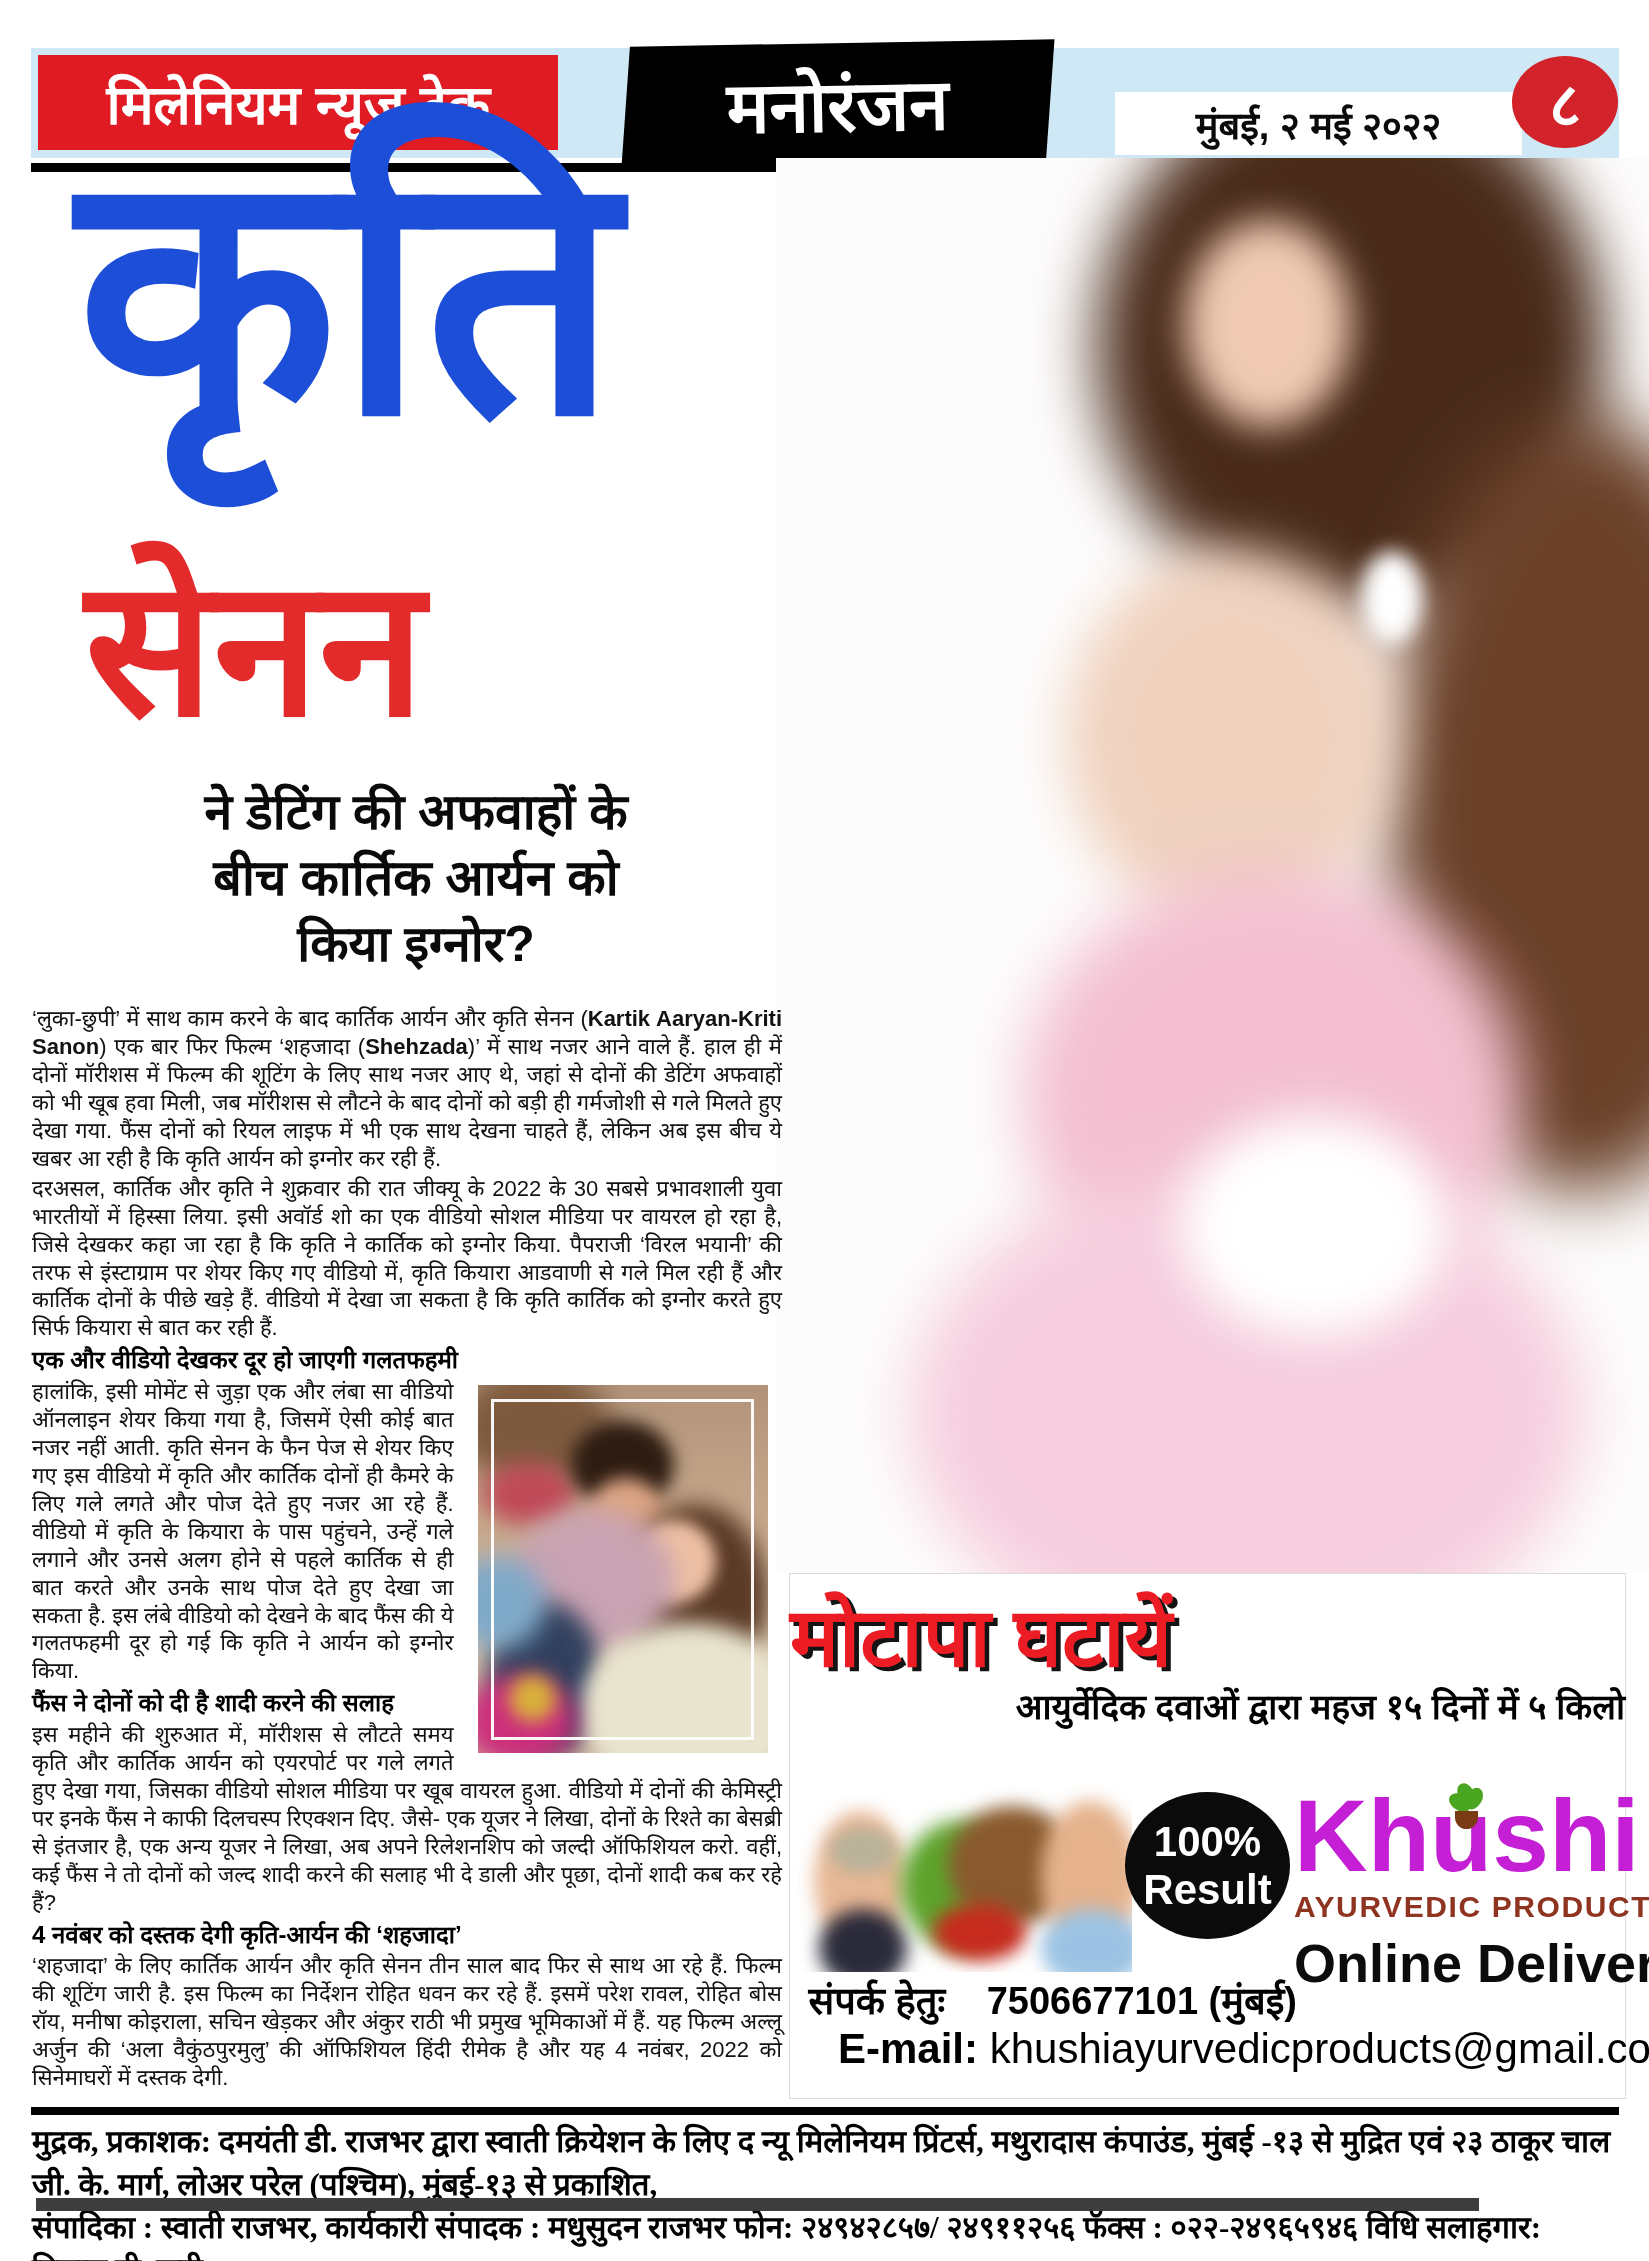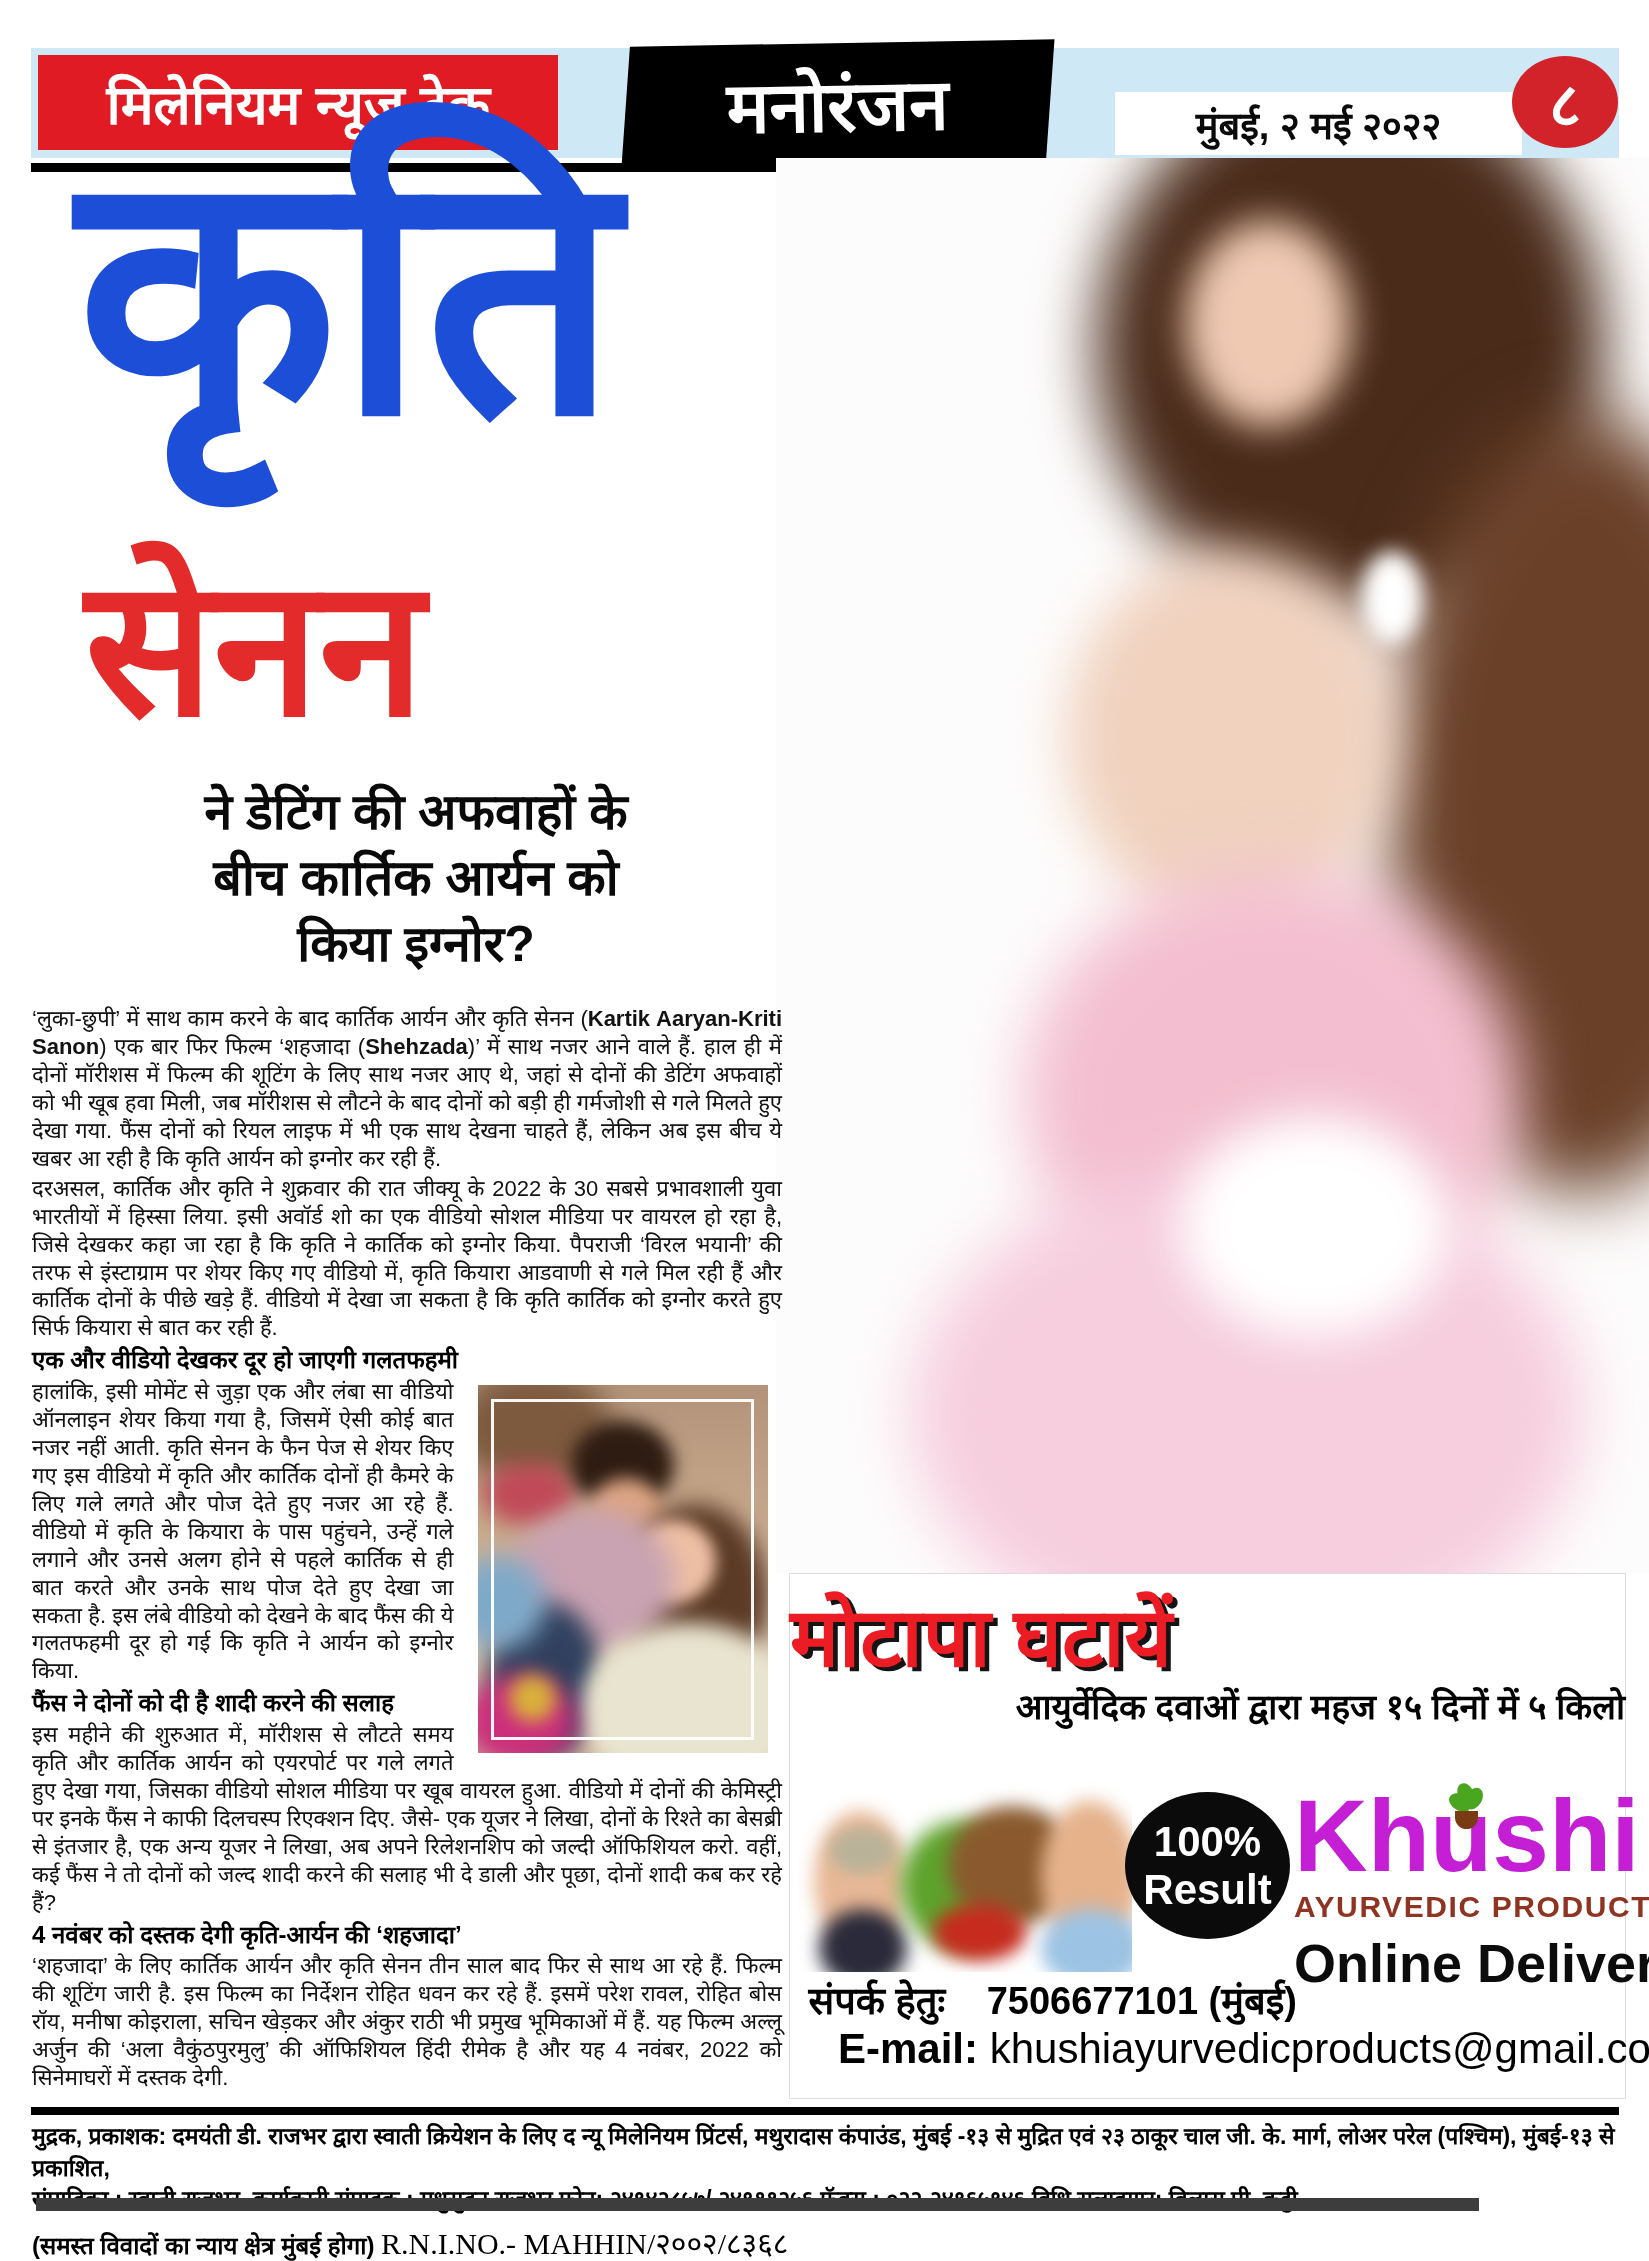--- a/index.html
+++ b/index.html
@@ -87,21 +87,21 @@
   .plant-icon .cup{position:absolute;left:5.2px;top:28px;width:23px;height:17.6px;background:#7a3b14;border-radius:0 0 11.4px 11.4px;}
   .ad-brand-sub{font-size:30px;font-weight:700;color:#8e3420;letter-spacing:1.6px;margin-top:3.1px;white-space:nowrap;}
   .ad-delivery{font-size:54px;font-weight:800;color:#0c0c0c;margin-top:8.3px;white-space:nowrap;}
   .ad-contact{left:18.6px;top:399px;font-size:38px;font-weight:800;color:#000;white-space:nowrap;}
   .ad-contact .ph{margin-left:31px;}
   .ad-email{left:48px;top:451px;font-size:42px;color:#000;white-space:nowrap;}
   .ad-email .lbl{font-weight:800;}
   
   .foot-rule{left:31px;top:2107px;width:1588px;height:7.8px;background:#000;}
   .footer{left:32px;top:2121px;width:1587px;color:#000;}
-  .footer .f1,.footer .f2{font-size:23px;line-height:1.38;font-weight:600;}
+  .footer .f1,.footer .f2{font-size:31px;line-height:1.38;font-weight:600;font-family:Liberation Serif, serif;}
   .footer .f3{font-size:24px;font-weight:600;margin-top:6px;}
   .footer .rni{font-family:"Liberation Serif","DejaVu Serif",serif;font-size:30px;font-weight:400;}
   .bottom-bar{left:36px;top:2198px;width:1443px;height:13px;background:#3d3d3d;}
 </style>
 </head>
 <body>
 
 <div class="abs masthead">
   <div class="abs brand-box">
     <span>मिलेनियम न्यूज टेक</span>

